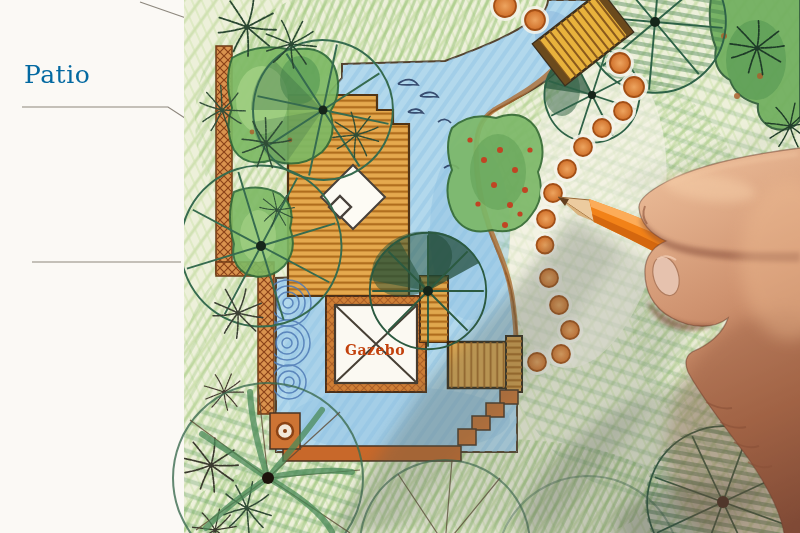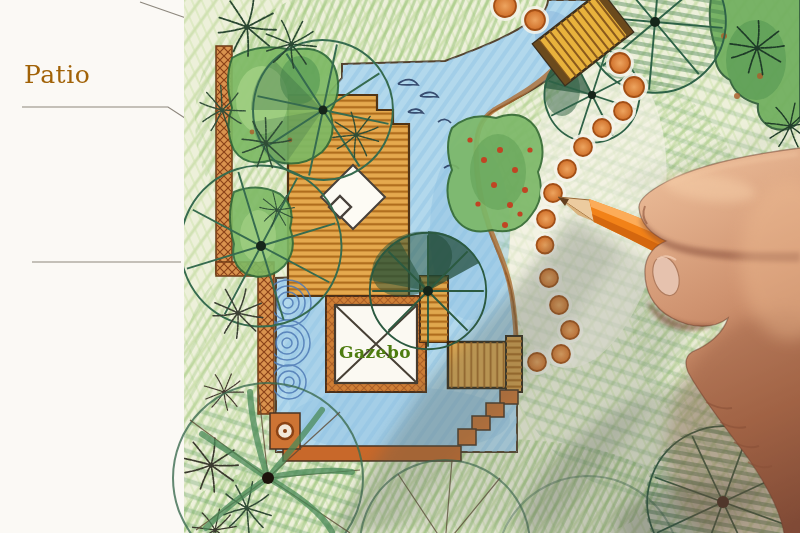--- a/index.html
+++ b/index.html
@@ -1,23 +1,23 @@
 <!DOCTYPE html>
 <html><head>
 <meta charset="utf-8">
 <style>
   html,body{margin:0;padding:0;background:#e8e6e0;}
   .stage{position:relative;width:800px;height:533px;overflow:hidden;background:#f9f7f2;
          font-family:"DejaVu Serif","Liberation Serif",serif;}
   .stage svg{position:absolute;left:0;top:0;}
-  .lbl{position:absolute;color:#a16207;}
+  .lbl{position:absolute;color:#0369a1;}
   .lbl-patio{left:24px;top:60px;font-size:25px;letter-spacing:.5px;}
   .lbl-wall{left:27px;top:209px;font-size:25px;letter-spacing:.5px;}
-  .lbl-gazebo{left:333px;top:342px;width:84px;text-align:center;font-size:17px;
-              font-weight:bold;color:#4d7c0f;letter-spacing:.5px;}
+  .lbl-gazebo{left:333px;top:342px;width:84px;text-align:center;font-size:14px;
+              font-weight:bold;color:#c2410c;letter-spacing:.5px;}
 </style>
 </head>
 <body>
 
 <div class="stage">
 <svg width="800" height="533" viewBox="0 0 800 533">
   <defs>
     <clipPath id="planClip">
           <rect x="184" y="0" width="616" height="533"></rect>
         </clipPath>

